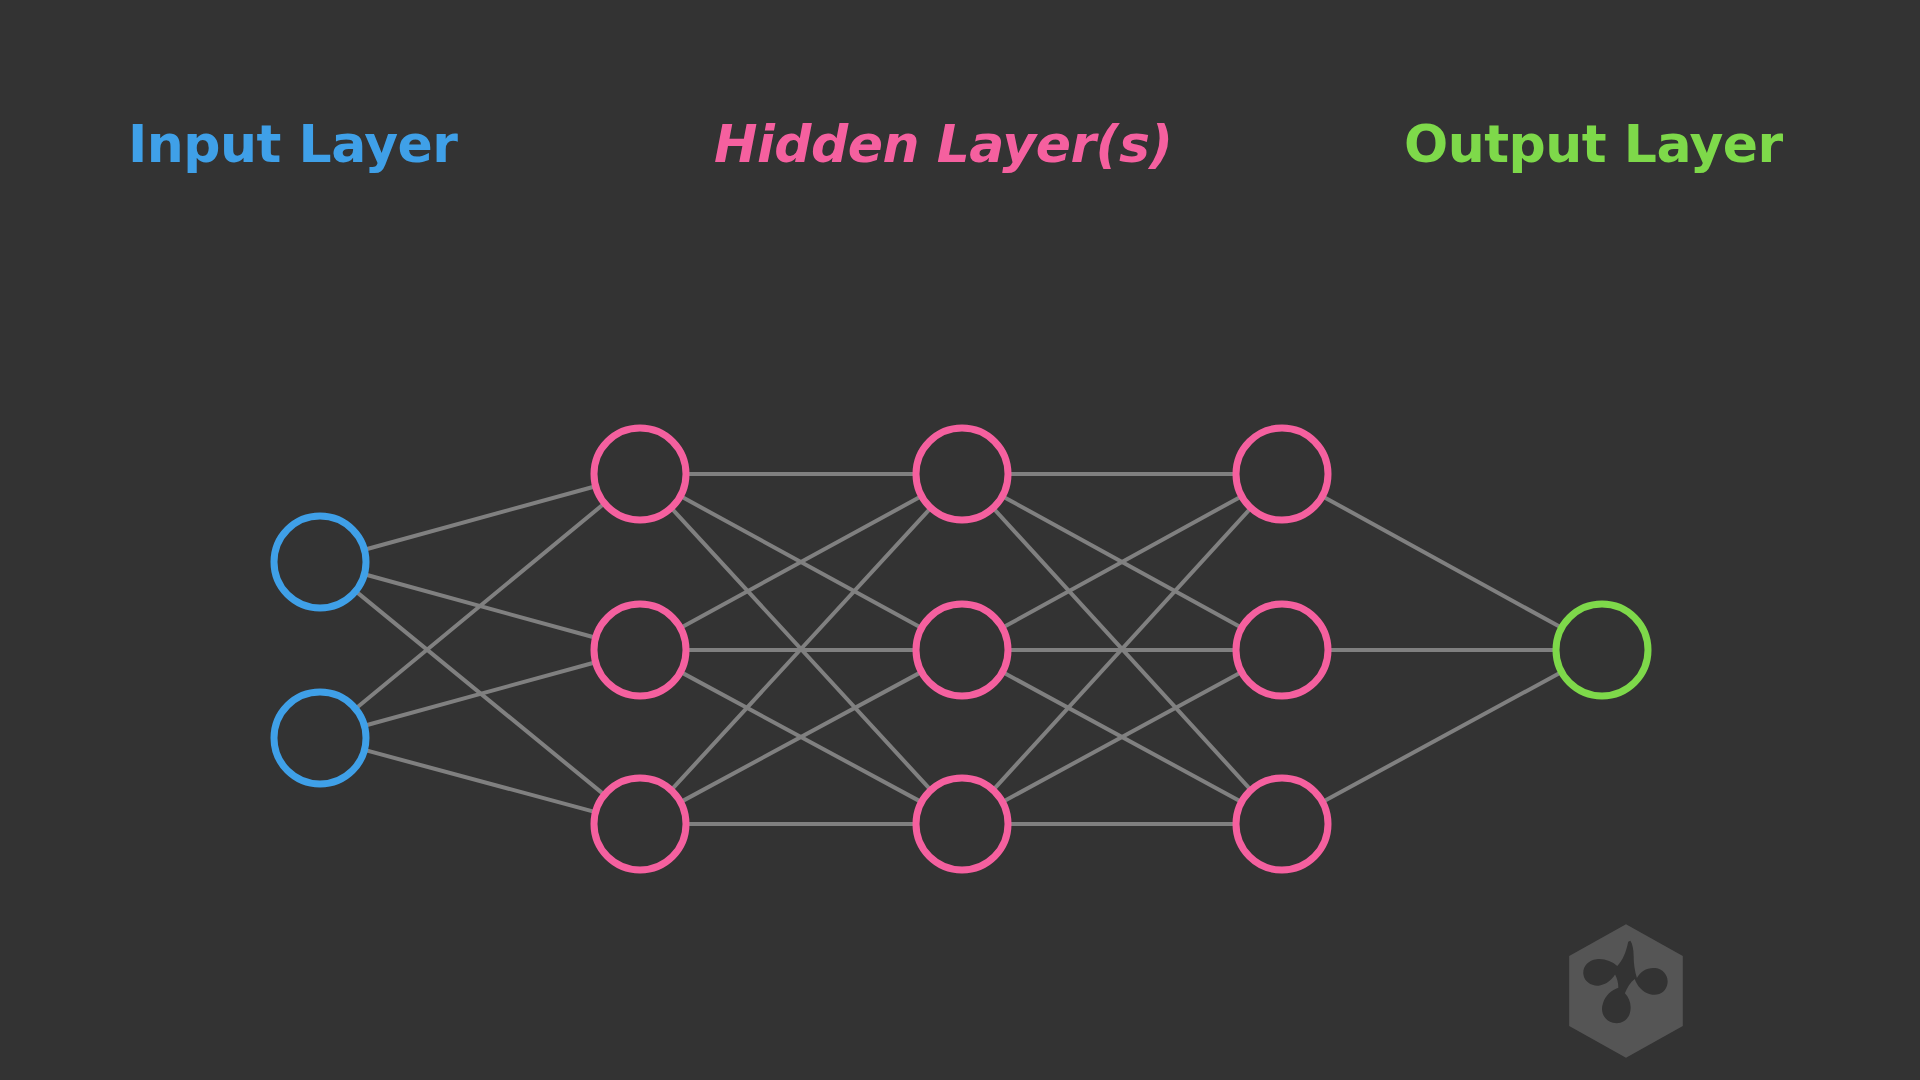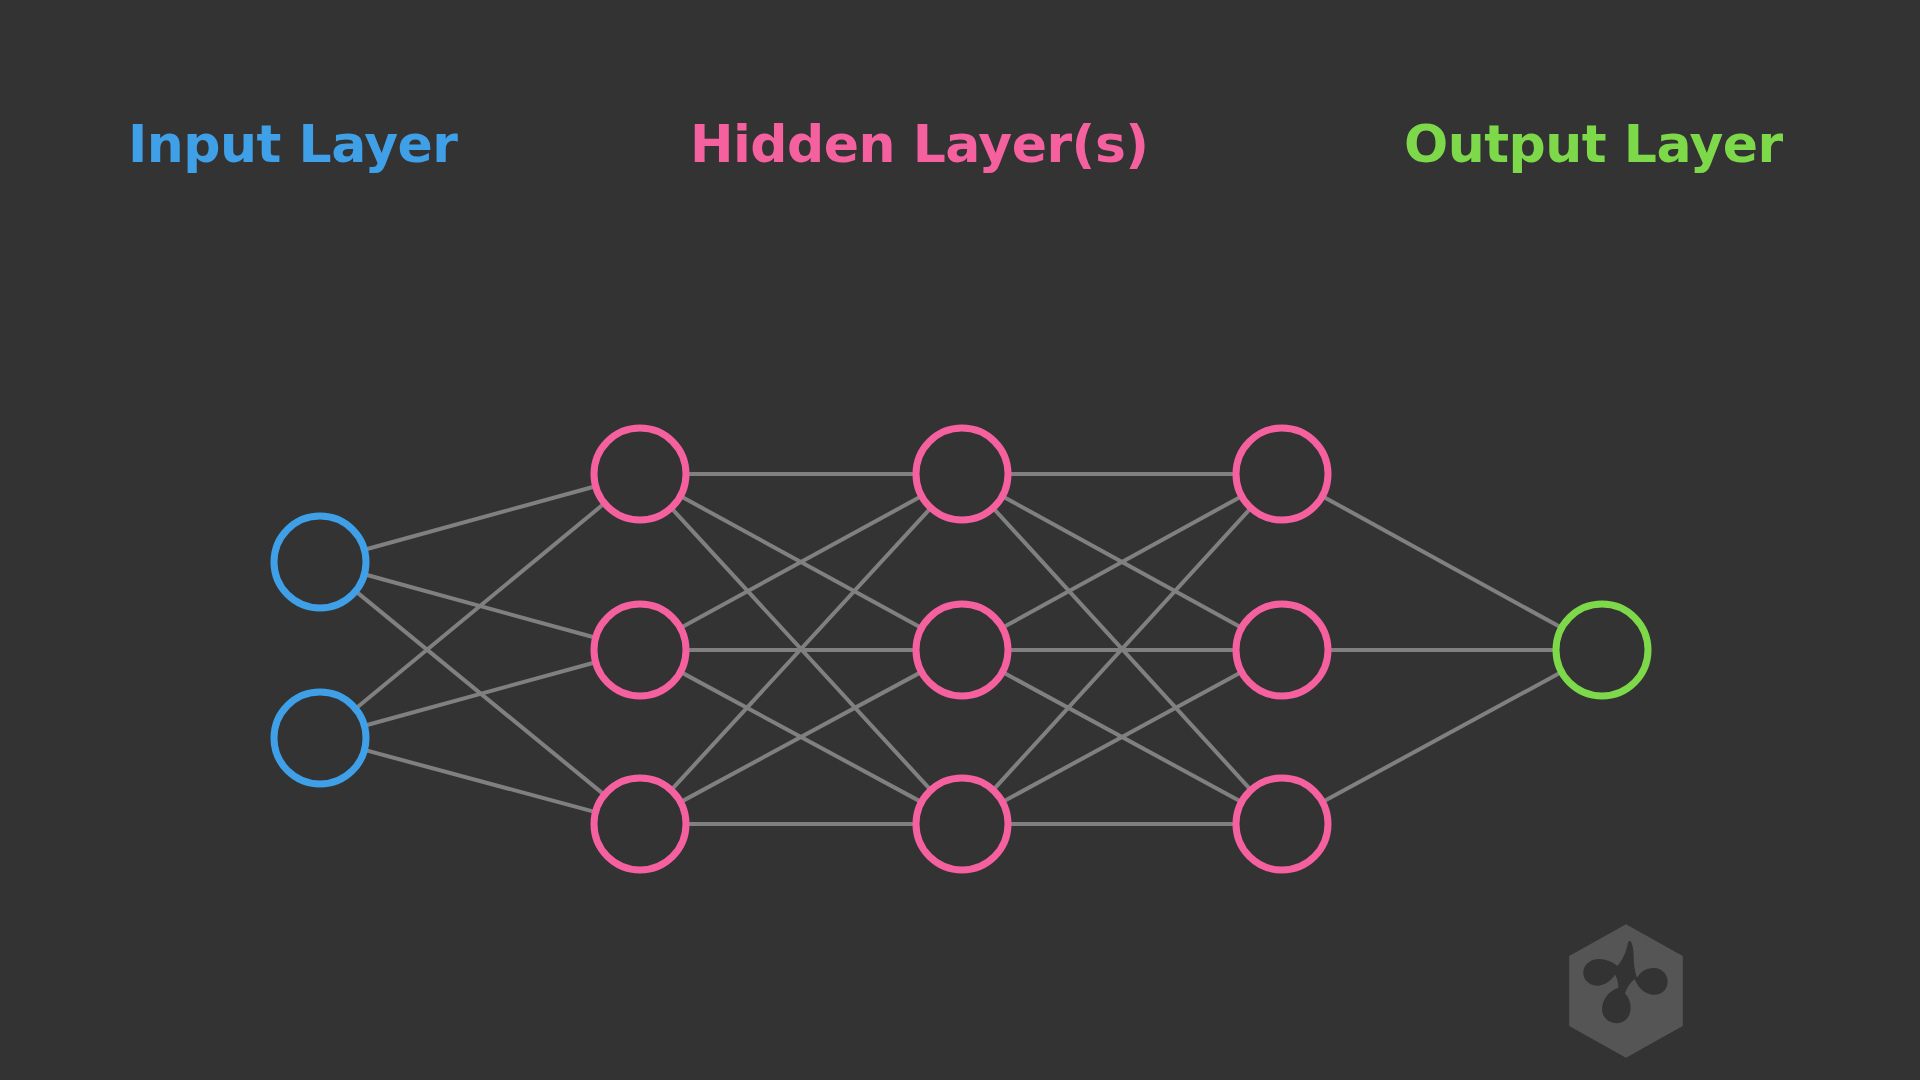--- a/index.html
+++ b/index.html
@@ -25,21 +25,21 @@
     position: absolute;
     font-family: "DejaVu Sans", sans-serif;
     font-weight: bold;
     font-size: 52px;
     letter-spacing: -0.5px;
     white-space: nowrap;
     line-height: 1;
     user-select: none;
   }
   #label-input  { left: 128px;  top: 118px; }
-  #label-hidden { left: 690px;  top: 118px; }
+  #label-hidden { left: 714px;  top: 118px; font-style: italic; }
   #label-output { left: 1382px; top: 118px; margin-left: 22px; }
 
   #network-svg {
     position: absolute;
     left: 0; top: 0;
     width: 1920px;
     height: 1080px;
     display: block;
   }
   #watermark {

